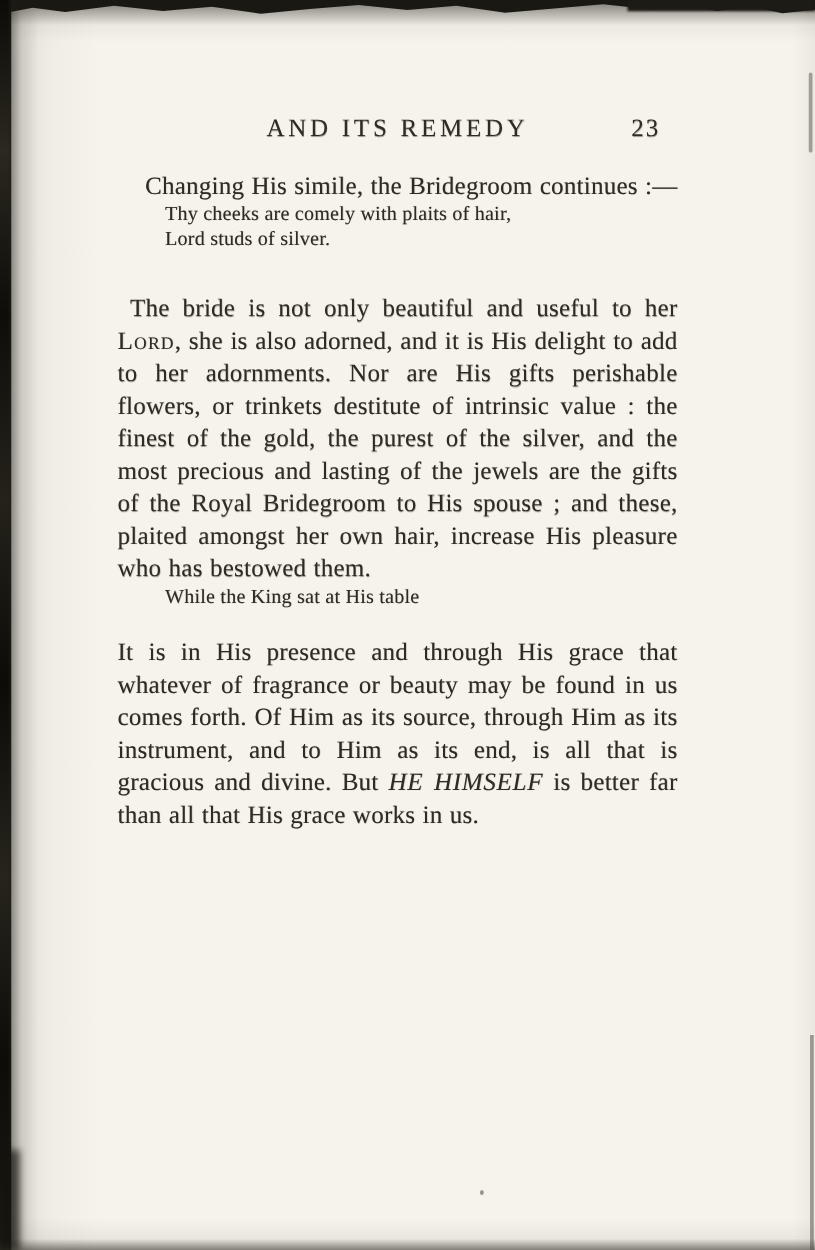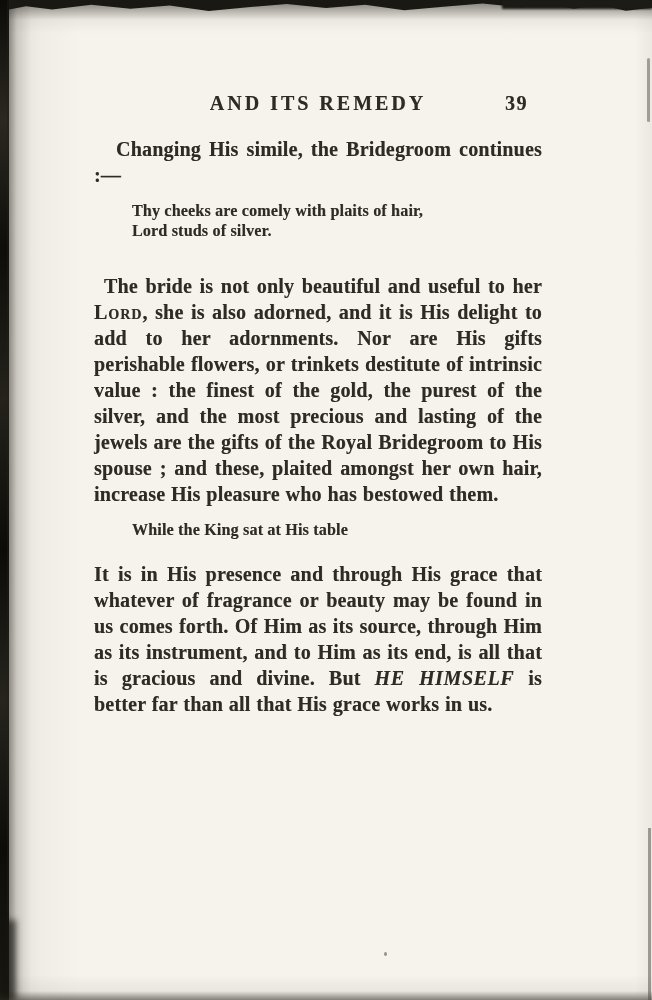--- a/index.html
+++ b/index.html
@@ -1,15 +1,15 @@
 <!DOCTYPE html>
 <html><head>
 <meta charset="utf-8">
 <style>
-  * { margin: 0; padding: 0; box-sizing: border-box; font-weight: bold; }
+  * { margin: 0; padding: 0; box-sizing: border-box; }
   html, body { width: 652px; height: 1000px; }
   body { font-family: "Liberation Serif", serif; }
 
   .page {
     position: relative;
     width: 652px;
     height: 1000px;
     overflow: hidden;
     background-color: #f5f3ec;
     background-image:
@@ -84,21 +84,21 @@
     font-size: 20px; line-height: 26px;
     text-align: justify;
     letter-spacing: 0.2px; word-spacing: 0.6px;
   }
   .p-intro    { text-indent: 22px; }
   .p-main     { text-indent: 10px; margin-top: 32px; }
   .p-responds { margin-top: 34px; text-indent: 22px; }
   .p-final    { text-indent: 0; }
 
   .verse {
-    margin: 13px 0 21px 38px;
+    margin: 0 0 21px 38px;
     font-size: 16px; line-height: 20px;
     letter-spacing: 0.2px;
   }
 
   .sc { font-variant: small-caps; letter-spacing: 1px; }
   .it { font-style: italic; letter-spacing: 0.6px; }
 </style>
 </head>
 <body>
 
@@ -112,21 +112,21 @@
   <div class="edge-bottom"></div>
   <div class="blob-bottom-left"></div>
   <div class="mark-right-top"></div>
   <div class="mark-right-bottom"></div>
   <div class="speck"></div>
 
   <div class="content">
 
     <div class="running-header">
       <span class="title">AND ITS REMEDY</span>
-      <span class="pagenum">39</span>
+      <span class="pagenum">23</span>
     </div>
 
     <p class="para p-intro"><span>Changing His simile, the Bridegroom continues :—</span></p>
 
     <div class="verse">
       <div>Thy cheeks are comely with plaits of hair,</div>
       <div>Lord studs of silver.</div>
     </div>
 
     <p class="para p-main"><span>The bride is not only beautiful and useful to her </span><span class="sc">Lord</span><span>, she is also adorned, and it is His delight to add to her adornments. Nor are His gifts perishable flowers, or trinkets destitute of intrinsic value : the finest of the gold, the purest of the silver, and the most precious and lasting of the jewels are the gifts of the Royal Bridegroom to His spouse ; and these, plaited amongst her own hair, increase His pleasure who has bestowed them.</span></p>

